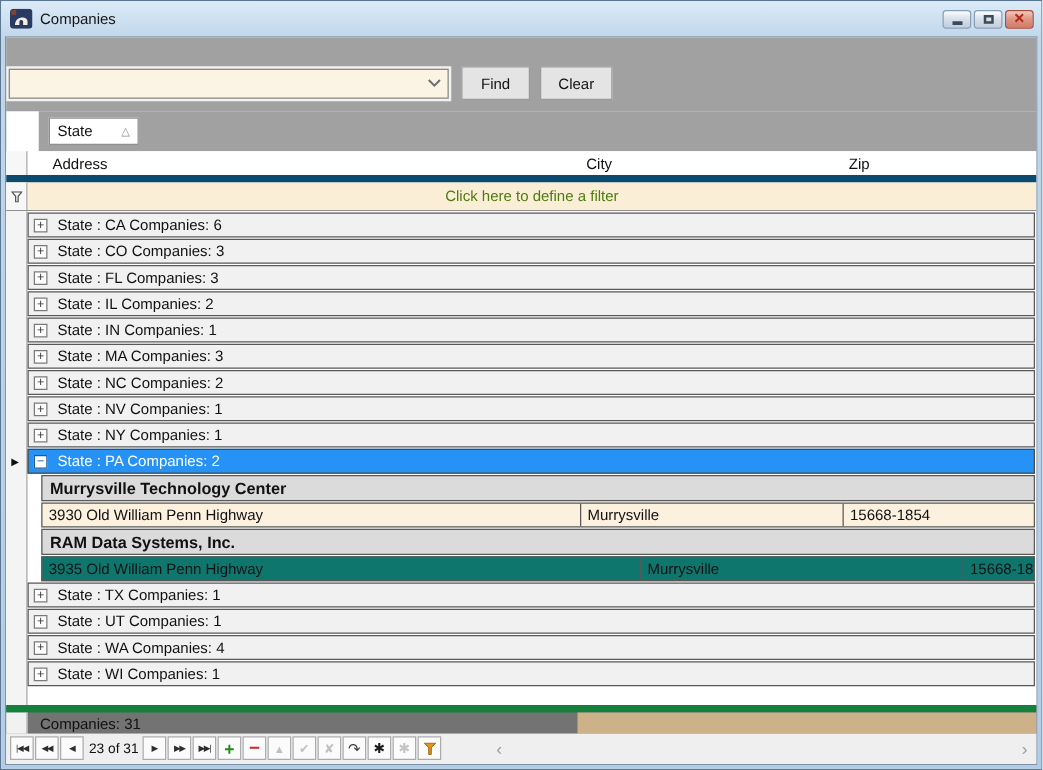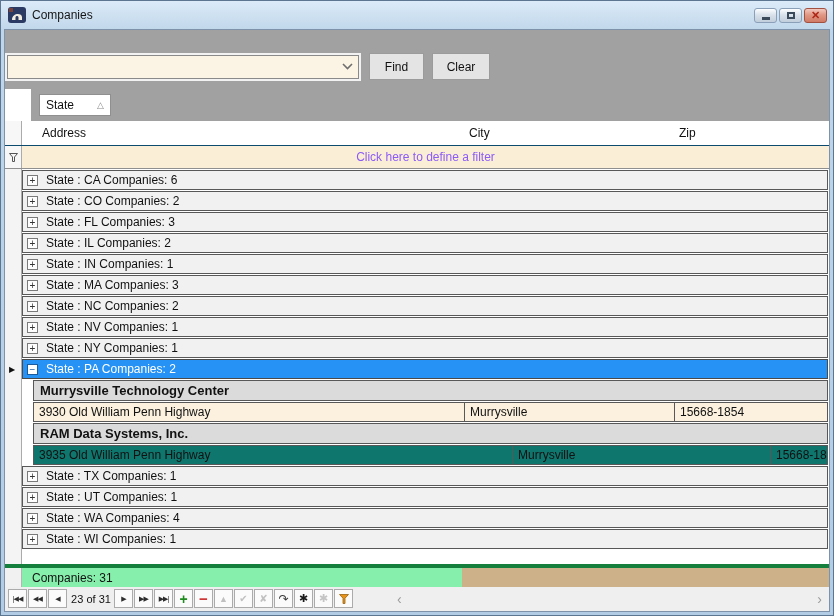--- a/index.html
+++ b/index.html
@@ -35,30 +35,30 @@
   .btn.find { width:55px; }
   .btn.clear { width:58px; }
 
   
   .grouppanel { height:32px; background:#A1A1A1; flex:0 0 auto; padding:5px 0 0 8px;margin-left:26px; }
   .groupbox { width:72px; height:22px; background:#FFF; border:1px solid #8F8F8F; display:flex; align-items:center; padding:0 6px; }
   .groupbox .gb-label { flex:1; font-size:12px; }
   .groupbox .gb-sort { font-size:9px; color:#8C8C8C; line-height:9px; }
 
   
-  .headerrow { height:25px; display:flex; background:#FFF; border-bottom:1px solid #0c4a6e; flex:0 0 auto; }
+  .headerrow { height:25px; display:flex; background:#FFF; border-bottom:6px solid #0c4a6e; flex:0 0 auto; }
   .ind-cell { flex:0 0 17px; border-right:1px solid #ABABAB; background:#F7F7F7; display:flex; align-items:center; justify-content:center; }
   .hcell { display:flex; align-items:center; font-size:12px; color:#111; }
   .hcell.addr { flex:0 0 441px; padding-left:20px; }
   .hcell.city { flex:0 0 210px; padding-left:6px; }
   .hcell.zip  { flex:1; padding-left:6px; }
 
   .filterrow { height:23px; display:flex; background:#FBEED6; border-bottom:1px solid #8F8F8F; flex:0 0 auto; }
   .filterrow .ind-cell { background:#F7F7F7; }
-  .filter-prompt { flex:1; display:flex; align-items:center; justify-content:center; color:#8b5cf6; font-size:12px; }
+  .filter-prompt { flex:1; display:flex; align-items:center; justify-content:center; color:#4d7c0f; font-size:12px; }
 
   
   .rows { flex:1; background:#FFF; position:relative; padding:1px 1px 0 17px; overflow:hidden; }
   .rows::before { content:""; position:absolute; left:0; top:0; bottom:0; width:16px; background:#F4F4F4; border-right:1px solid #ABABAB; }
 
   .grow { height:20px; margin-bottom:1px; background:#F1F1F1; border:1px solid #585858; display:flex; align-items:center;
           padding-left:4px; position:relative; }
   .toggle { width:11px; height:11px; border:1px solid #7A7A7A; background:#FDFDFD; color:#333; font-size:10px; line-height:9px;
             display:inline-flex; align-items:center; justify-content:center; margin-right:8px; flex:0 0 auto; }
   .glabel { font-size:12px; }
@@ -70,21 +70,21 @@
           padding-left:6px; font-weight:bold; font-size:13px; }
   .drow { height:20px; margin:0 0 1px 11px; border:1px solid #585858; background:#FBF1DE; display:flex; }
   .drow.focused { background:#0f766e;gap:48px; }
   .cell { display:flex; align-items:center; padding-left:5px; font-size:12px; overflow:hidden; white-space:nowrap; }
   .cell.addr { flex:0 0 430px; }
   .cell.city { flex:0 0 210px; }
   .cell.zip  { flex:1; }
   .cell + .cell { border-left:1px solid #585858; }
 
   
-  .statusband { height:23px; background:#86efac; border-top:4px solid #15803d; flex:0 0 auto; position:relative;
+  .statusband { height:23px; background:#737373; border-top:6px solid #15803d; flex:0 0 auto; position:relative;
                 display:flex; align-items:center; padding-left:27px; font-size:12px; }
   .statusband::before { content:""; position:absolute; left:0; top:0; bottom:0; width:16px; background:#F1F1F1; border-right:1px solid #B5B5B5; }
   .statusband .tanblock { position:absolute; left:457px; right:0; top:0; bottom:0; background:#CDB189; }
   .statusband .sum { position:relative; z-index:1; }
 
   
   .navbar { height:24px; background:#EFEFEF; flex:0 0 auto; display:flex; align-items:flex-start; padding:2px 0 0 3px; position:relative; }
   .nb { width:19px; height:19px; margin-right:1px; background:#FBFBFB; border:1px solid #ABABAB;
         display:flex; align-items:center; justify-content:center; flex:0 0 auto; }
   .nb-arrow { font-size:7px; letter-spacing:-1px; color:#2E2E2E; }
@@ -162,21 +162,21 @@
       </div>
 
       <div class="rows">
 
         <div class="grow">
           <span class="toggle">+</span>
           <span class="glabel">State : CA Companies: 6</span>
         </div>
         <div class="grow">
           <span class="toggle">+</span>
-          <span class="glabel">State : CO Companies: 2</span>
+          <span class="glabel">State : CO Companies: 3</span>
         </div>
         <div class="grow">
           <span class="toggle">+</span>
           <span class="glabel">State : FL Companies: 3</span>
         </div>
         <div class="grow">
           <span class="toggle">+</span>
           <span class="glabel">State : IL Companies: 2</span>
         </div>
         <div class="grow">

